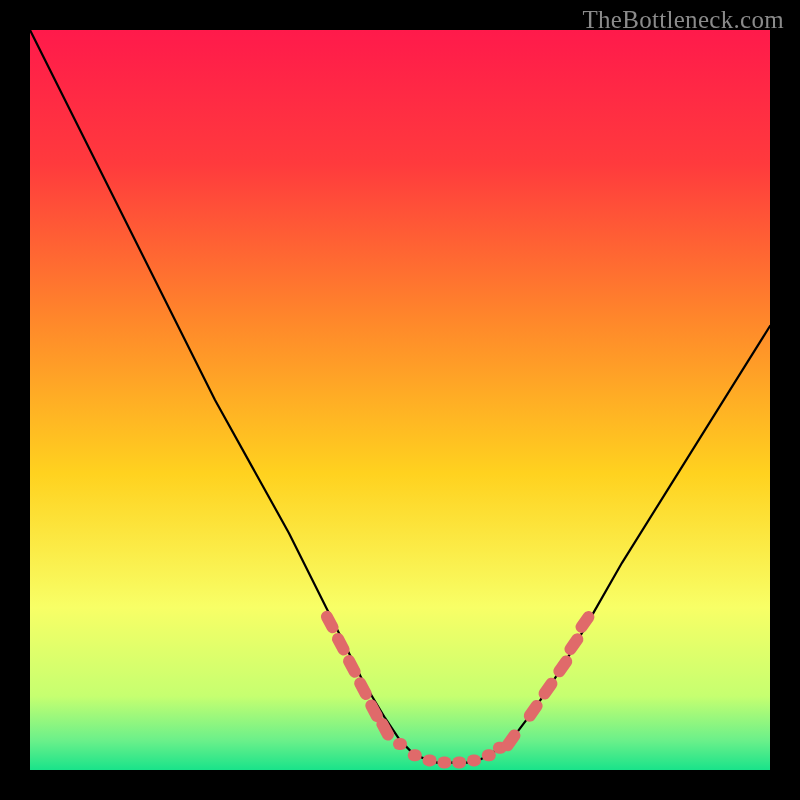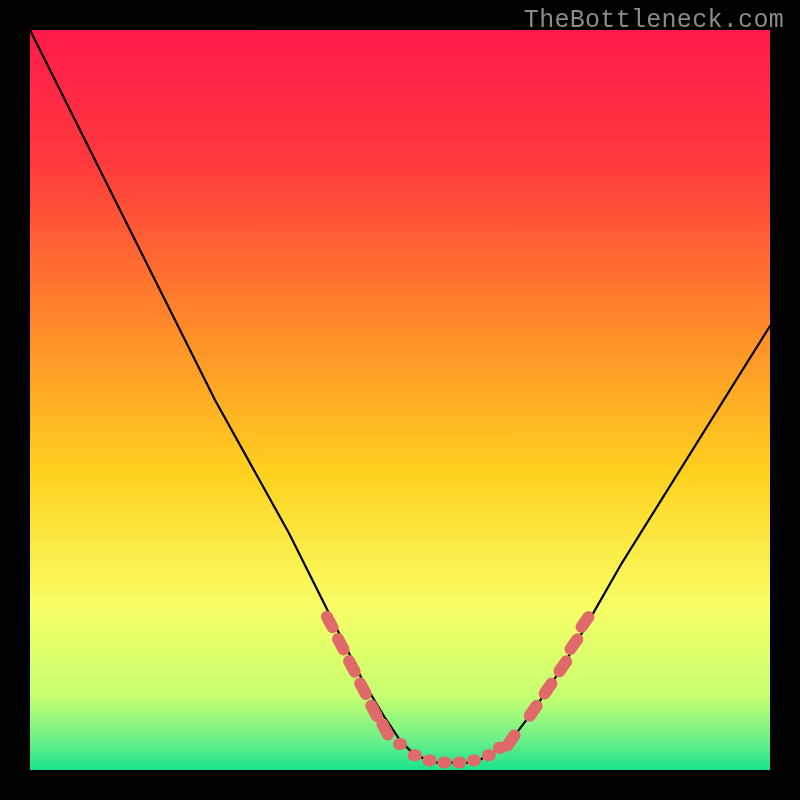--- a/index.html
+++ b/index.html
@@ -37,21 +37,21 @@
     position: absolute;
     left: 0;
     top: 0;
     width: 100%;
     height: 100%;
   }
   .watermark {
     position: absolute;
     top: 6px;
     right: 16px;
-    font-family: Liberation Mono, monospace;
+    font-family: Liberation Serif, serif;
     font-size: 25px;
     color: #8a8a8a;
     letter-spacing: 0.3px;
     user-select: none;
   }
 </style>
 </head>
 <body>
 
 <div class="frame">

